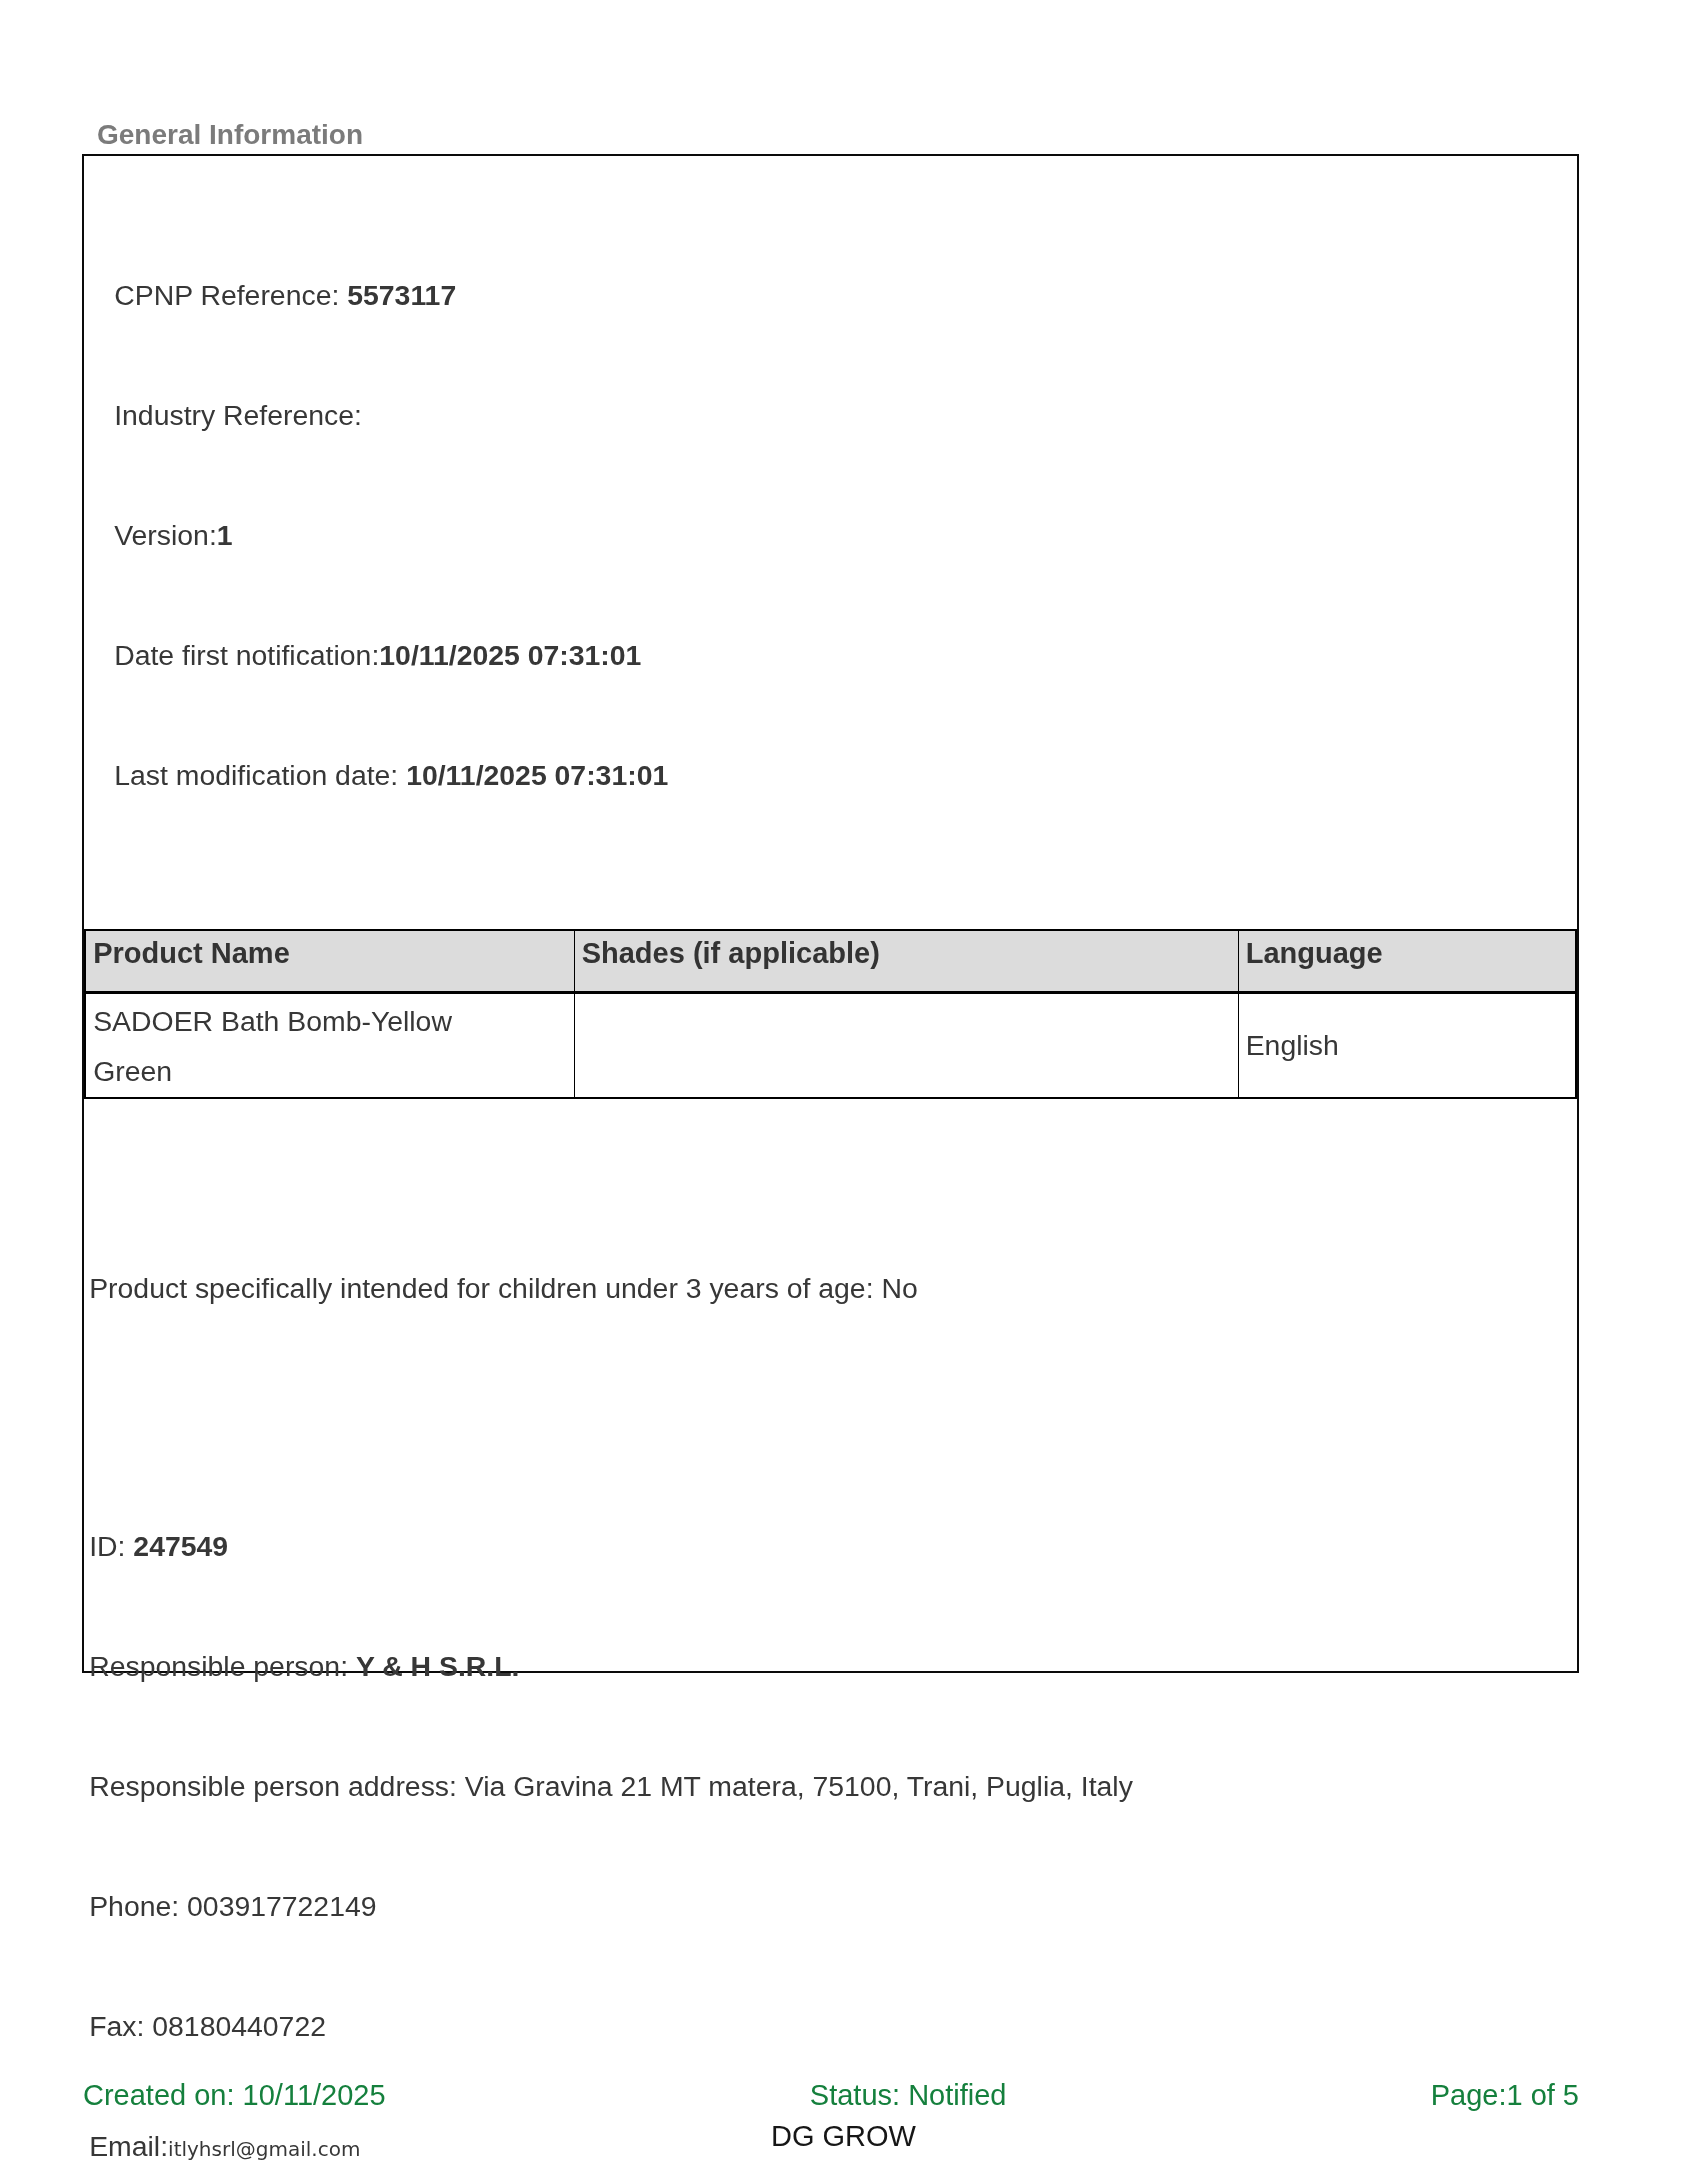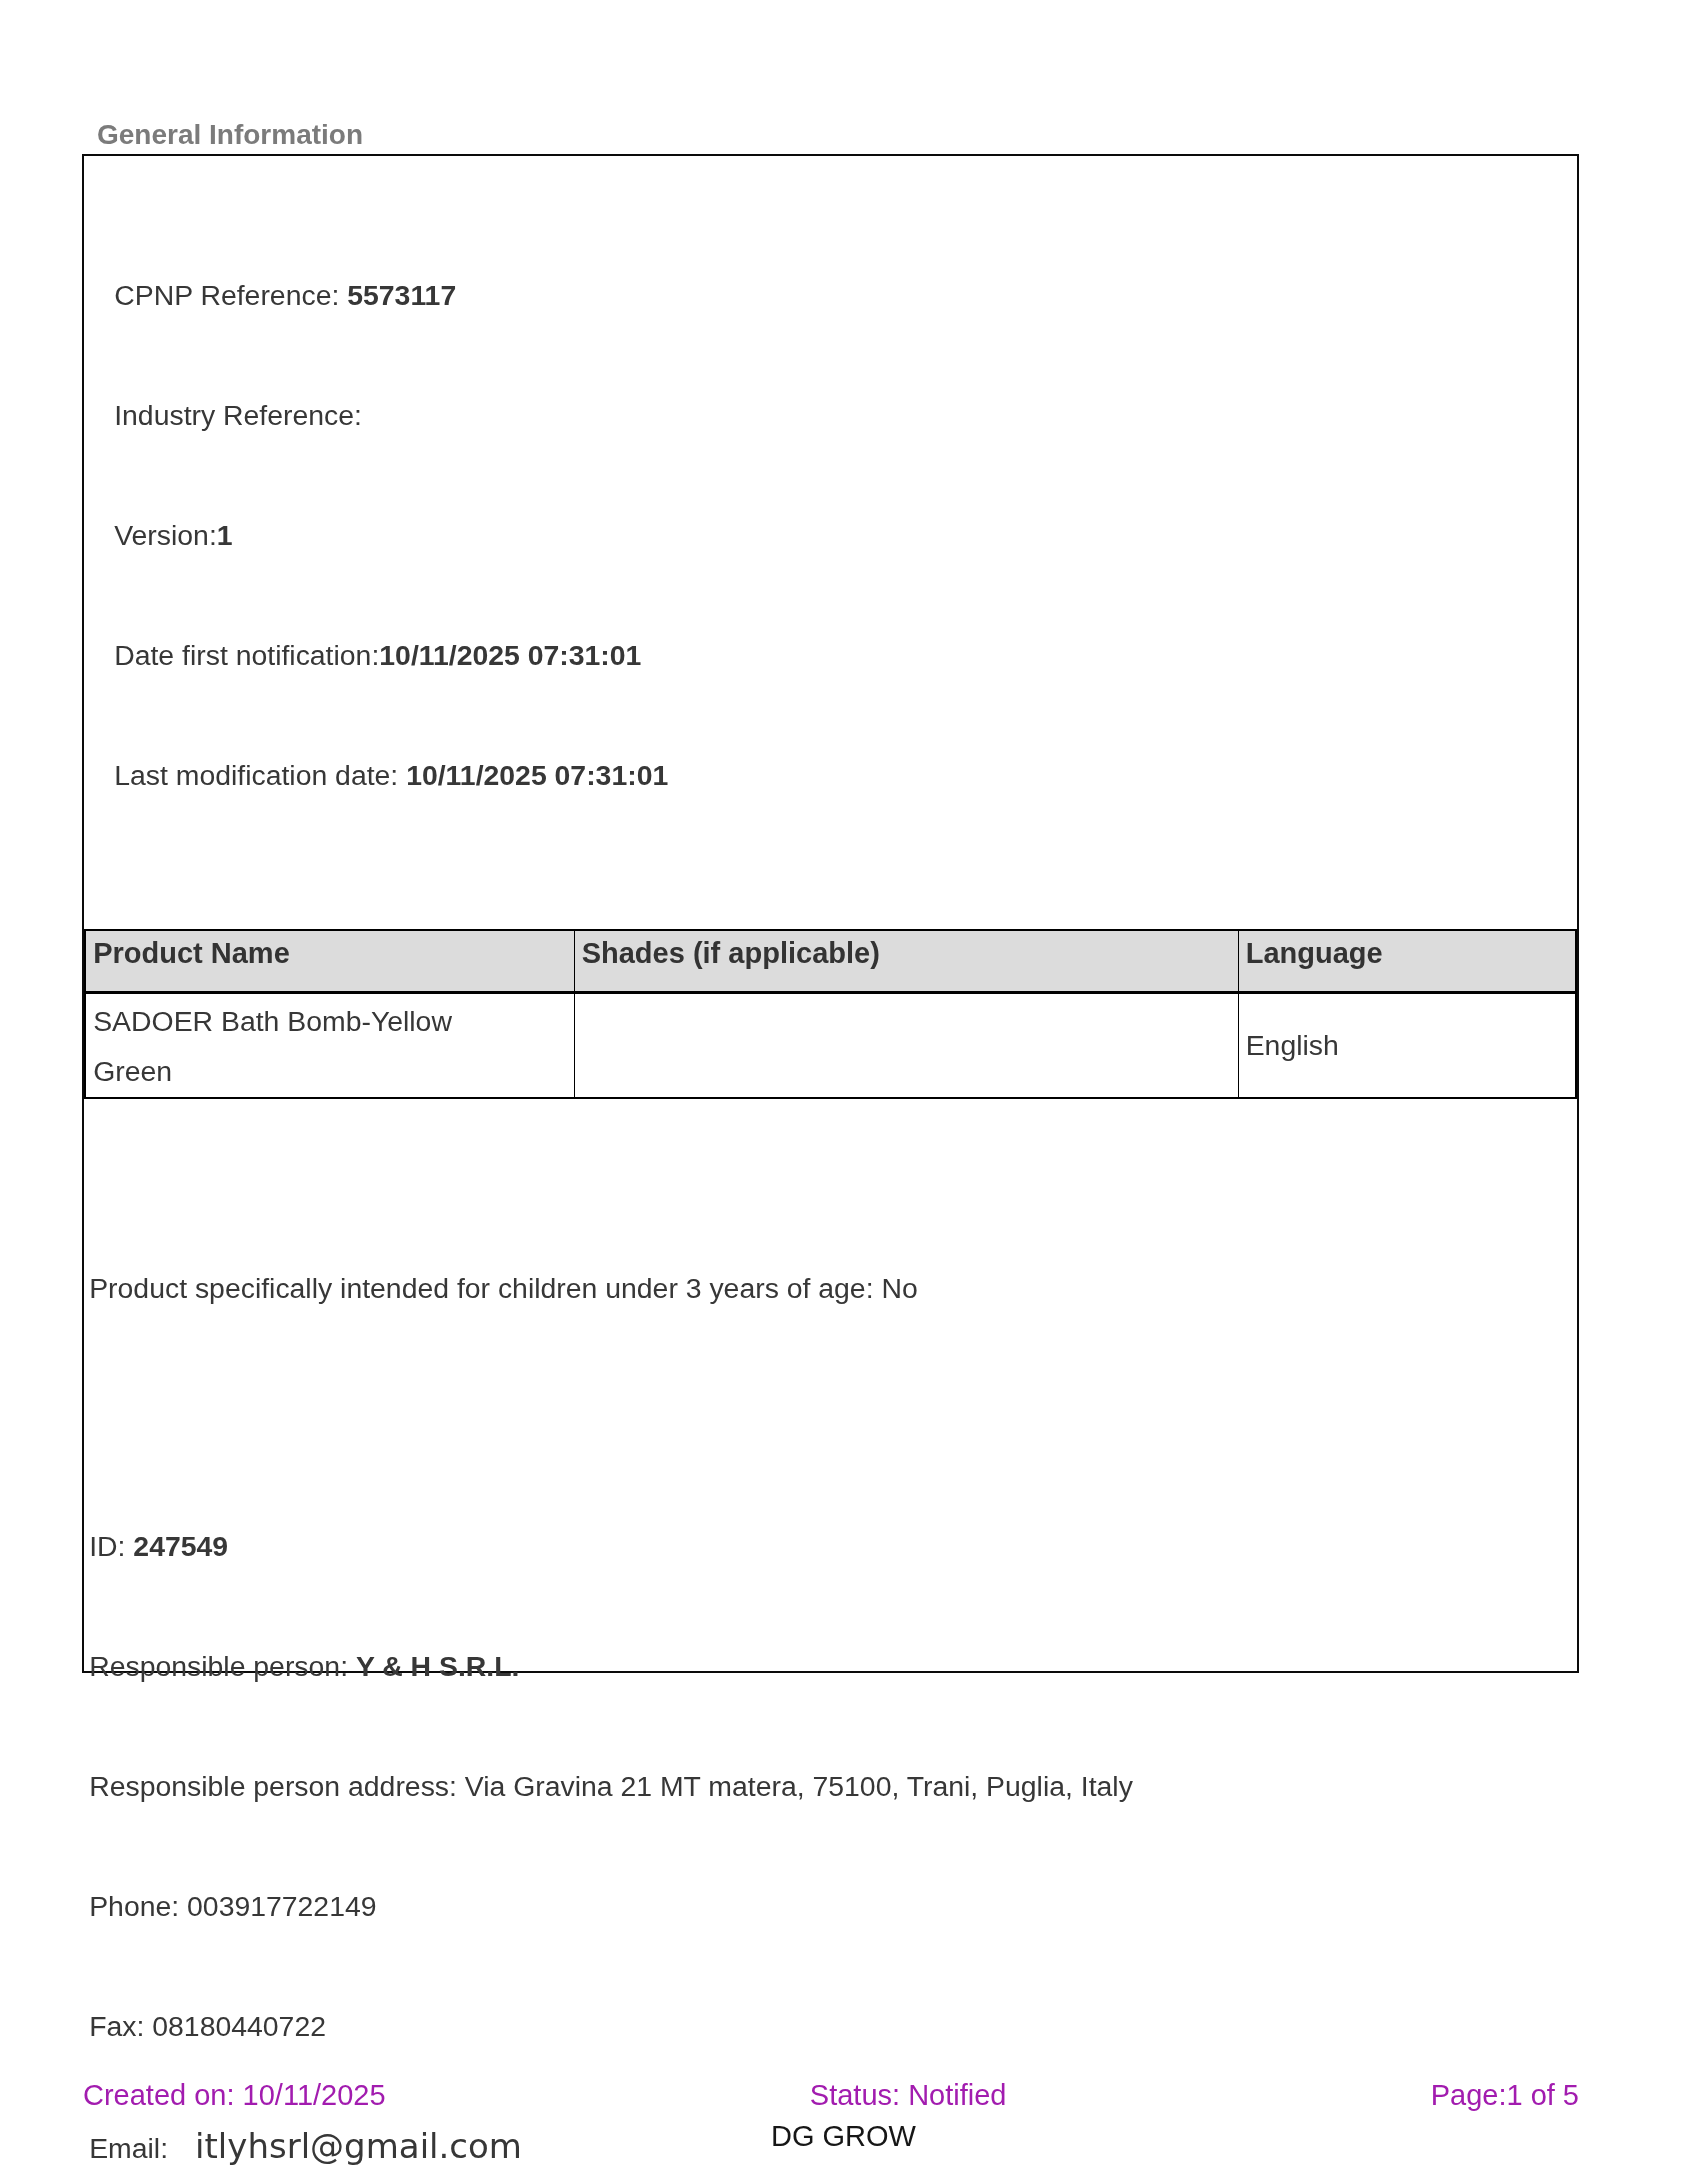--- a/index.html
+++ b/index.html
@@ -41,22 +41,21 @@
     line-height: 40px;
     white-space: pre-wrap;
   }
   .text-block .line { white-space: pre-wrap; }
   .info-block      { margin-top: 39px; margin-left: 25px;  }
   .children-block  { margin-top: 89px; }
   .id-block        { margin-top: 58px; }
   .val { font-weight: bold; }
   .email-val {
     font-family: "DejaVu Sans", sans-serif;
-    font-size: 34px;
-    margin-left: 27px;
+    font-size: 20px;
   }
   table.product-table {
     margin-top: 54px;
     border-collapse: collapse;
     table-layout: fixed;
     width: 1491px;
     border: 2.6px solid #000000;
   }
   .product-table th {
     background: #dcdcdc;
@@ -92,21 +91,21 @@
   td.cell-language { vertical-align: middle; }
   .footer-row {
     position: absolute;
     left: 83px;
     top: 2079px;
     width: 1496px;
     display: flex;
     justify-content: space-between;
     align-items: center;
     font-size: 29px;
-    color: #a21caf;
+    color: #15803d;
   }
   .dg-grow-line {
     position: absolute;
     left: 0;
     top: 2120px;
     width: 1687px;
     text-align: center;
     font-size: 29px;
     color: #161616;
   }

